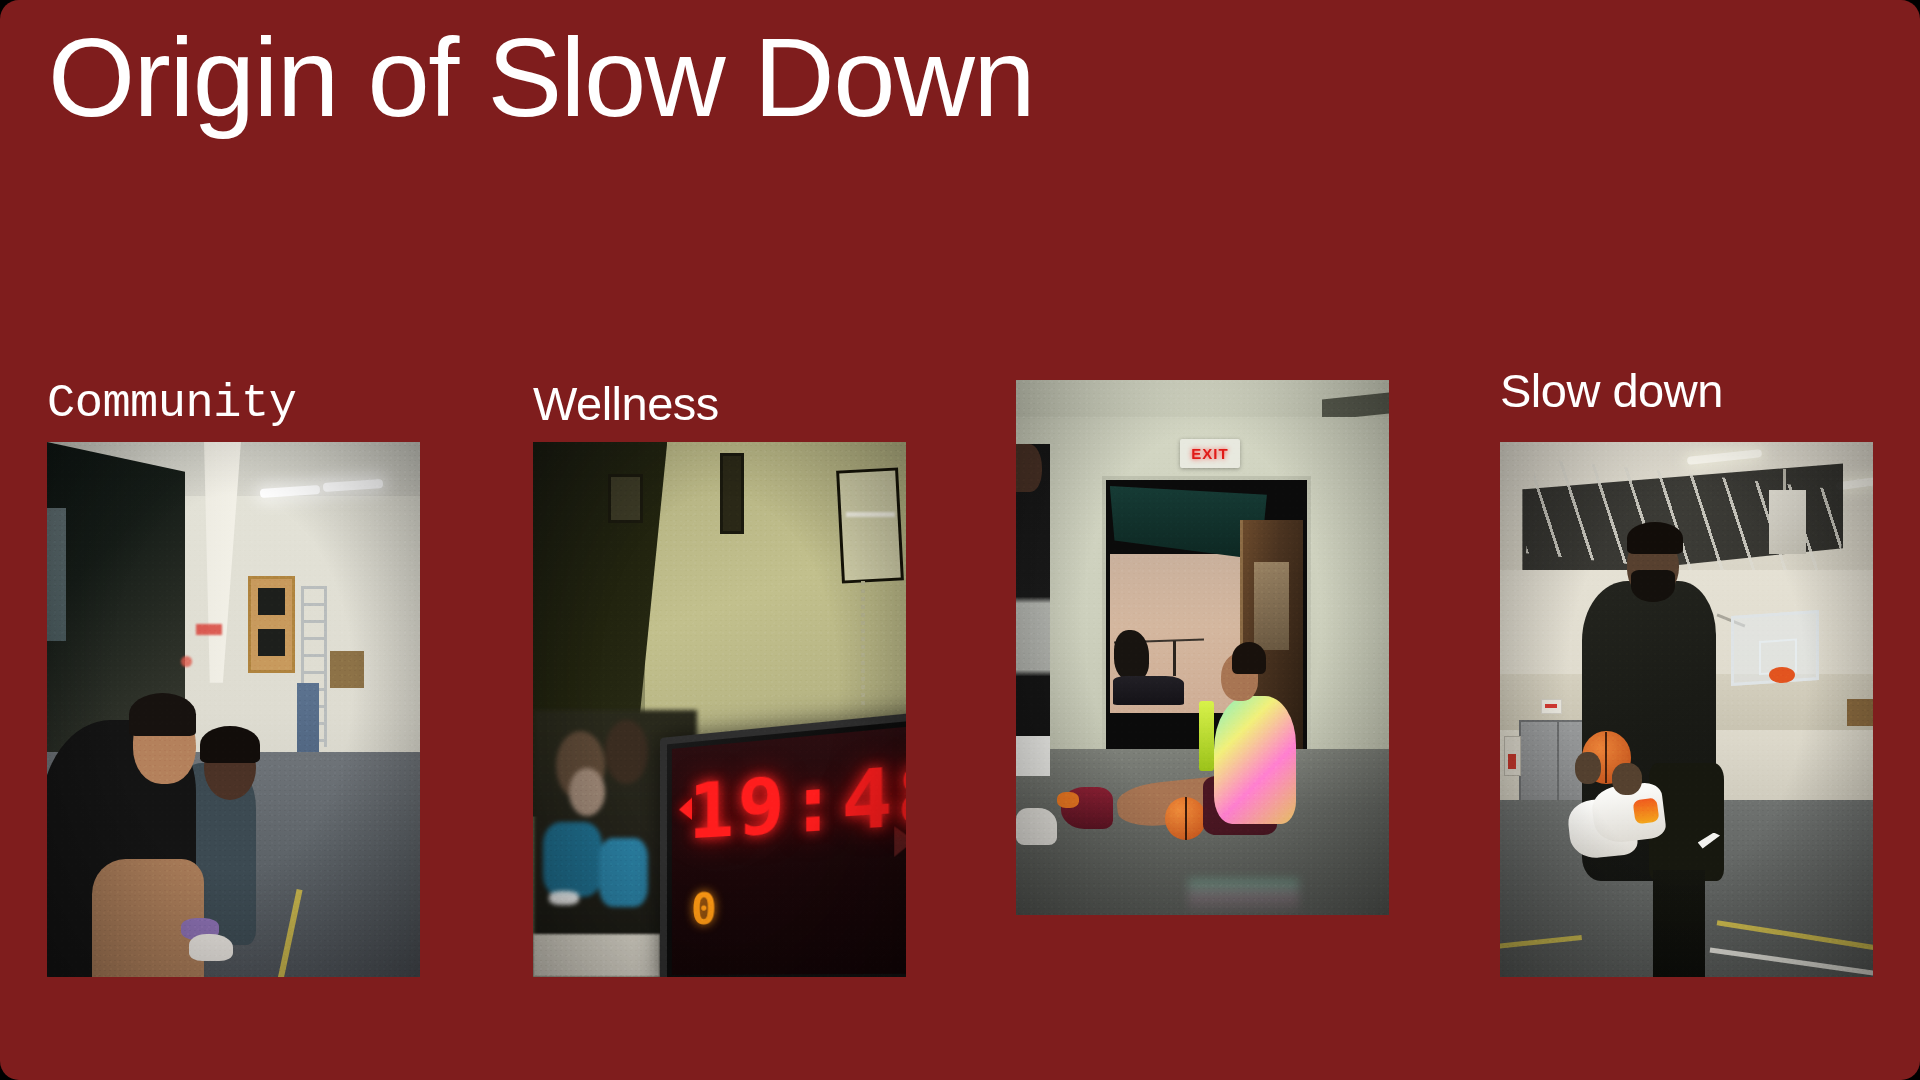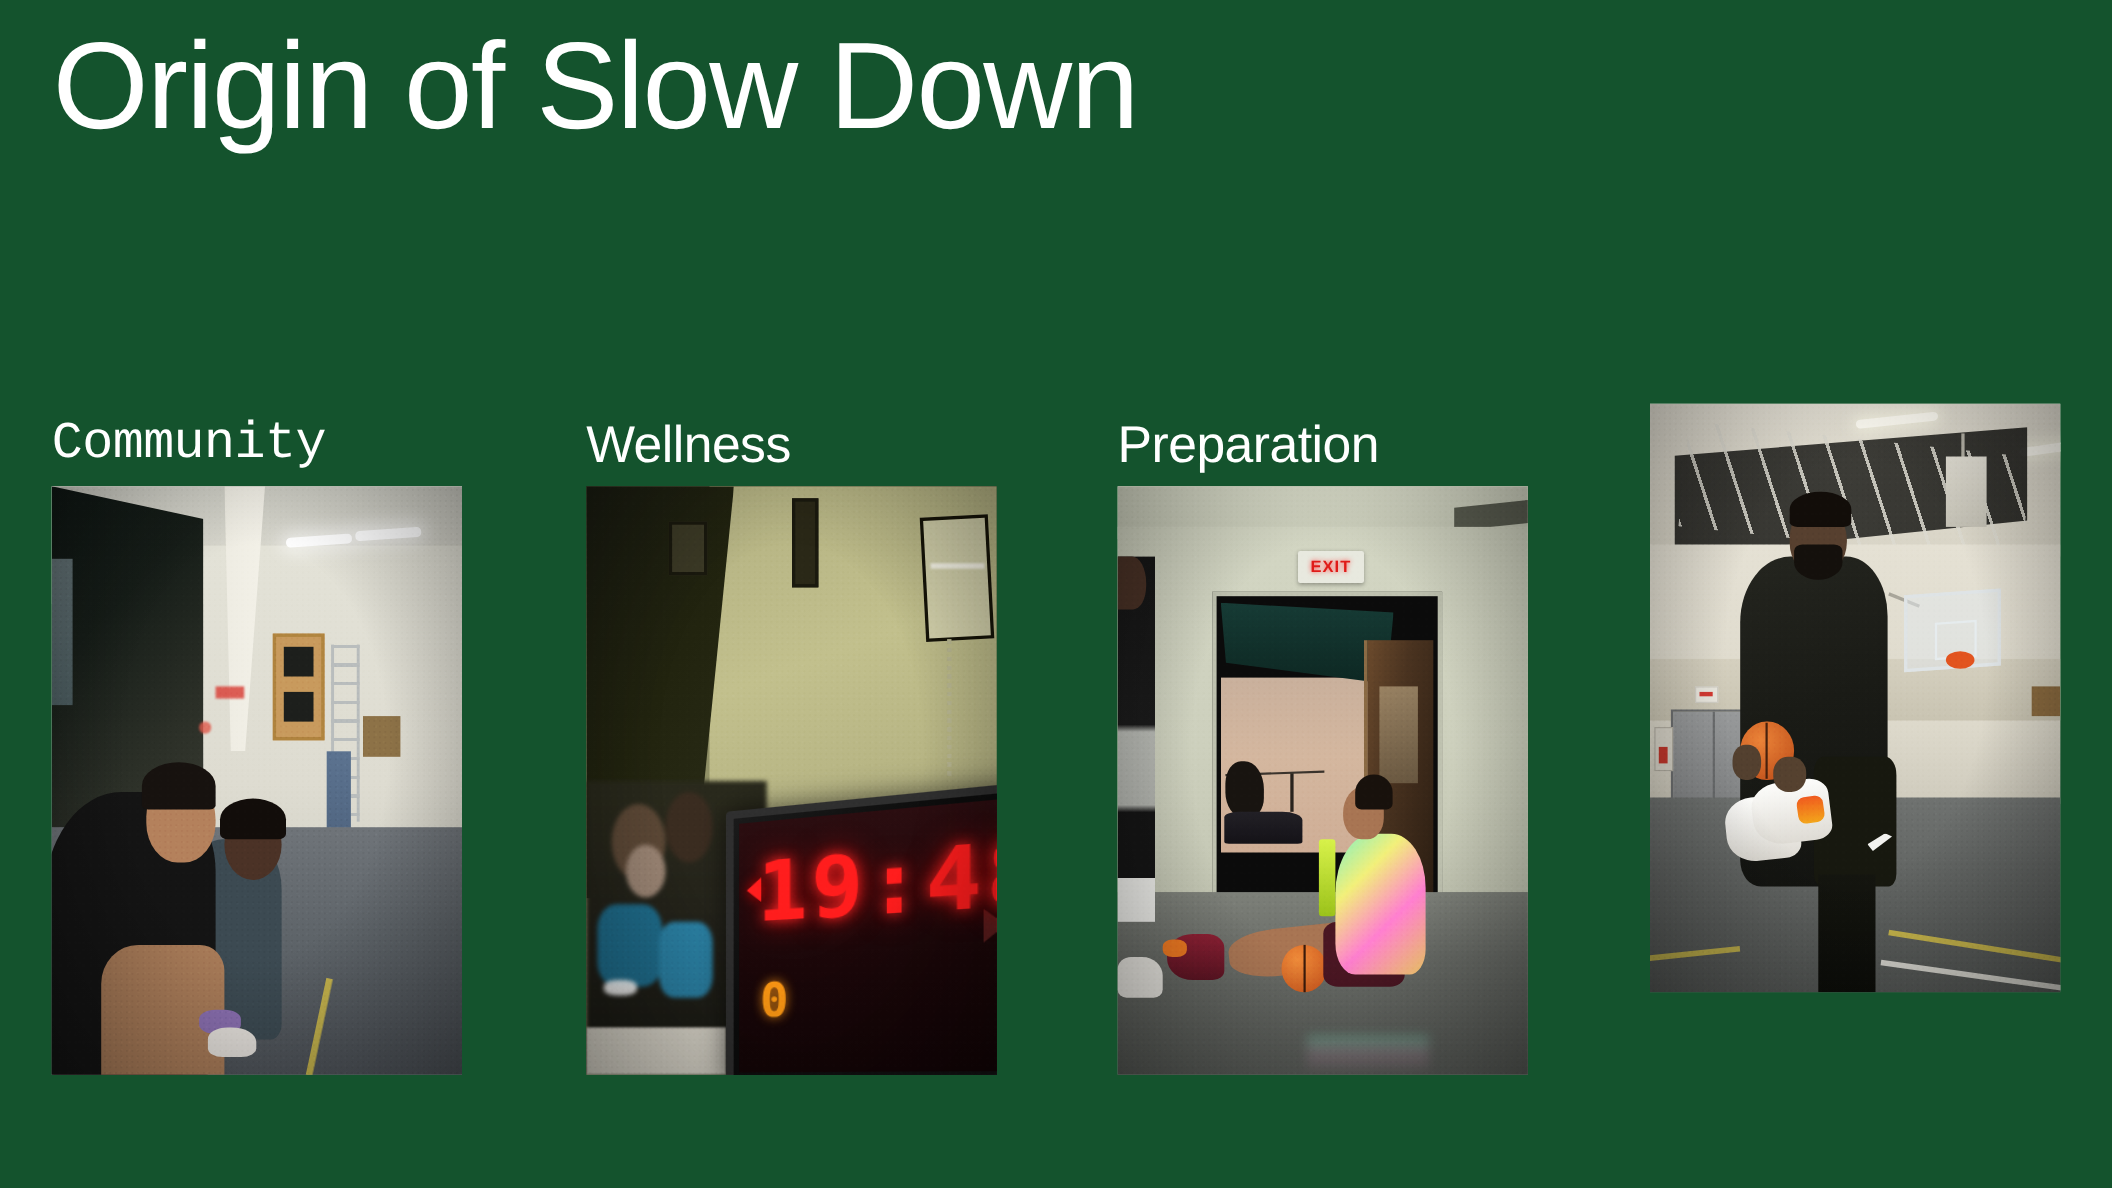--- a/index.html
+++ b/index.html
@@ -11,21 +11,22 @@
     width: 1920px;
     height: 1080px;
     overflow: hidden;
     font-family: "Liberation Sans", sans-serif;
     color: #ffffff;
     position: relative;
   }
   .slide {
     position: absolute;
     inset: 0;
-    background: #14532d;
+    background: #7f1d1d;
+    border-radius: 19px;
   }
 
   
   .headline {
     position: absolute;
     left: 48px;
     top: 18px;
     width: 1800px;
   }
   .title {
@@ -685,21 +686,20 @@
             <div class="digits">19:48</div>
             <div class="digits-small">0</div>
           </div>
         </div>
         <div class="vignette"></div>
         <div class="grain"></div>
       </div>
     </div>
 
     <div class="column col-3">
-      <div class="col-label">Preparation</div>
       <div class="photo p3">
         <div class="ceiling"></div>
         <div class="ceil-dark"></div>
         <div class="wall"></div>
         <div class="exitsign">
           <span>EXIT</span>
         </div>
         <div class="doorway">
           <div class="sky">
             <div class="wires"></div>
@@ -726,20 +726,21 @@
         <div class="bottle"></div>
         <div class="sitter-head"></div>
         <div class="sitter-hair"></div>
         <div class="whiteshoe"></div>
         <div class="vignette"></div>
         <div class="grain"></div>
       </div>
     </div>
 
     <div class="column col-4">
+      <div class="col-label">Slow down</div>
       <div class="photo p4">
         <div class="ceiling"></div>
         <div class="light a"></div>
         <div class="light b"></div>
         <div class="acoustic"></div>
         <div class="truss2"></div>
         <div class="speaker-arm"></div>
         <div class="speaker"></div>
         <div class="wall">
           <div class="wall-band"></div>

